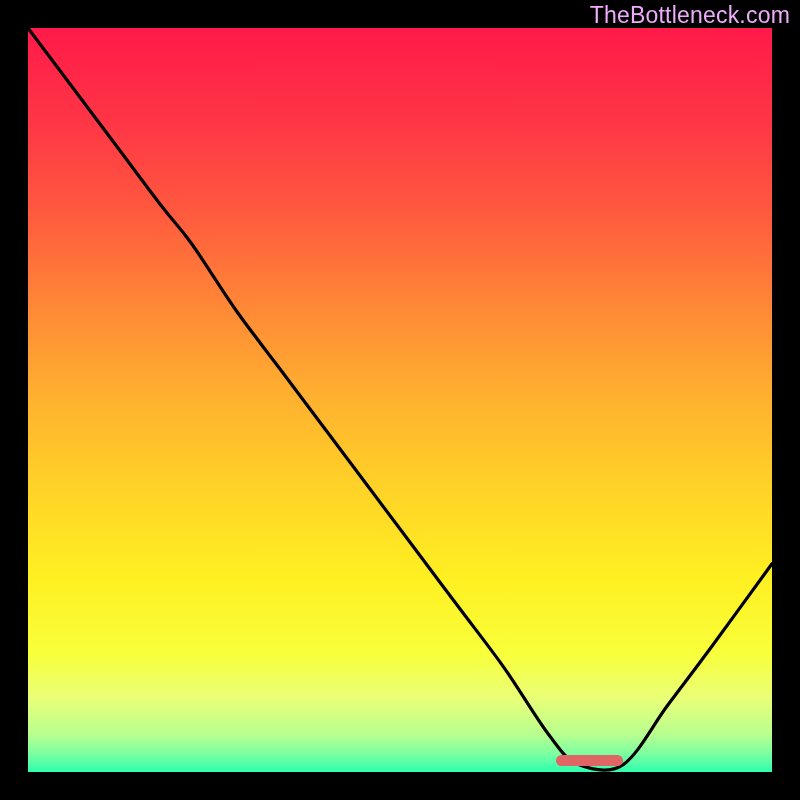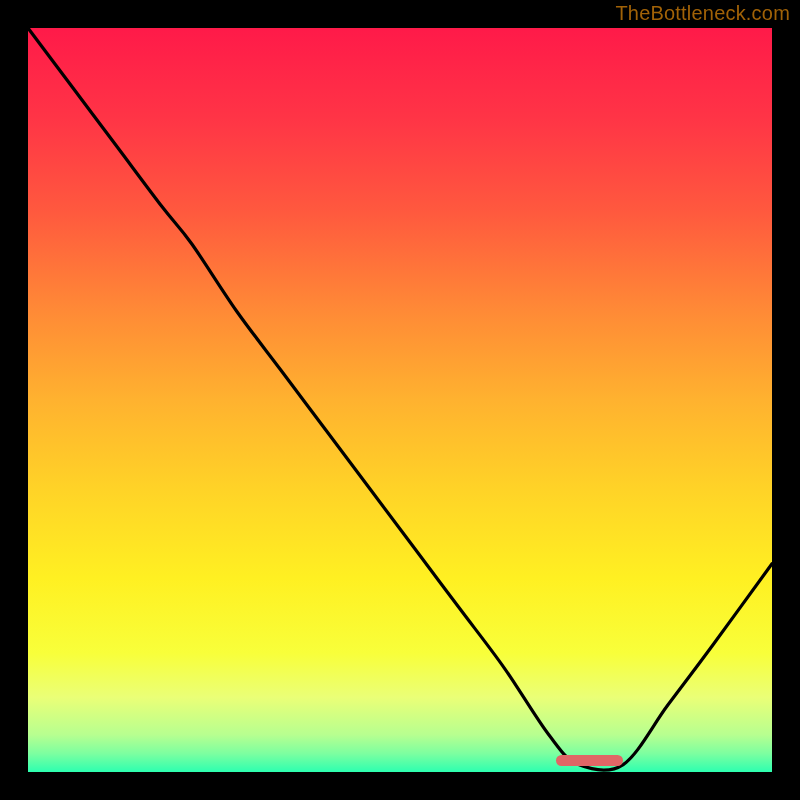--- a/index.html
+++ b/index.html
@@ -15,22 +15,22 @@
     position: absolute;
     top: 0; left: 0;
     width: 800px;
     height: 800px;
     background: #000;
   }
   .watermark {
     position: absolute;
     top: 2px;
     right: 10px;
-    color: #a16207;
-    font-size: 20px;
+    color: #f0abfc;
+    font-size: 23px;
     font-weight: 500;
     letter-spacing: 0.2px;
     z-index: 5;
   }
   .plot-clip {
     position: absolute;
     top: 28px;
     left: 28px;
     width: 744px;
     height: 744px;

